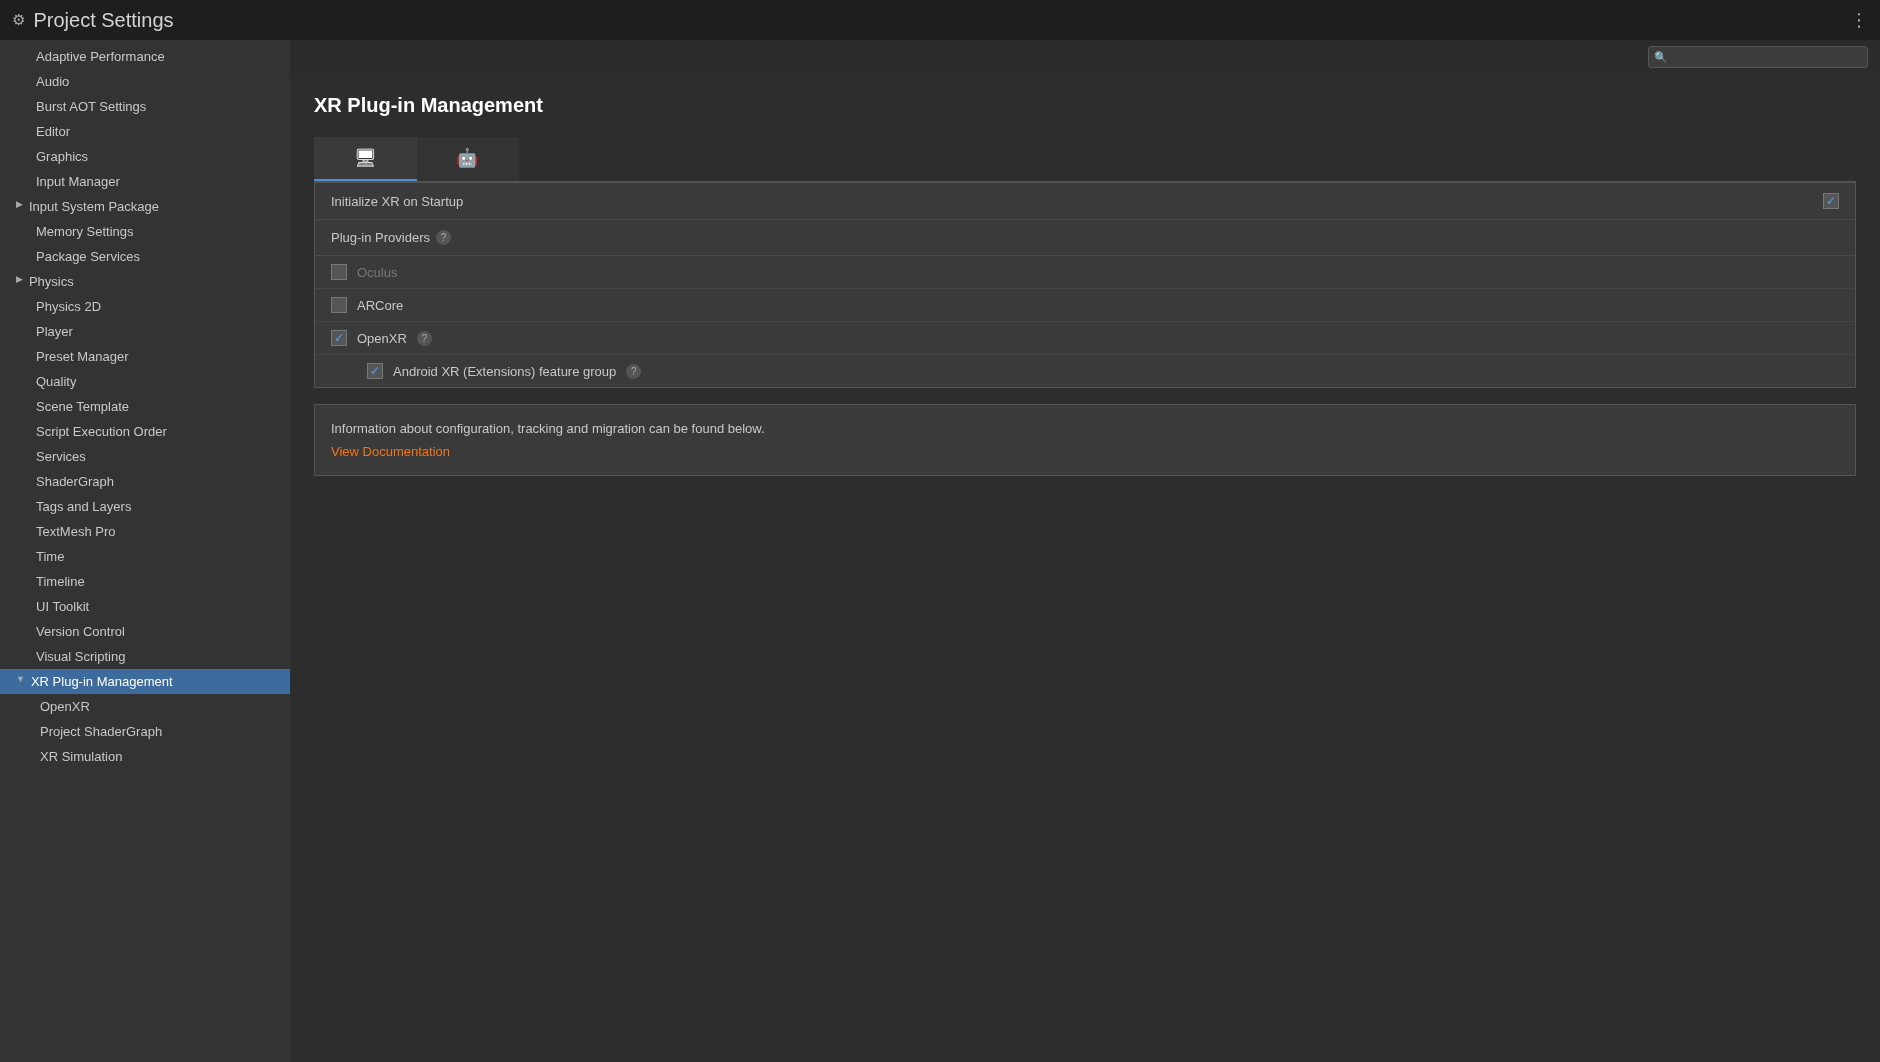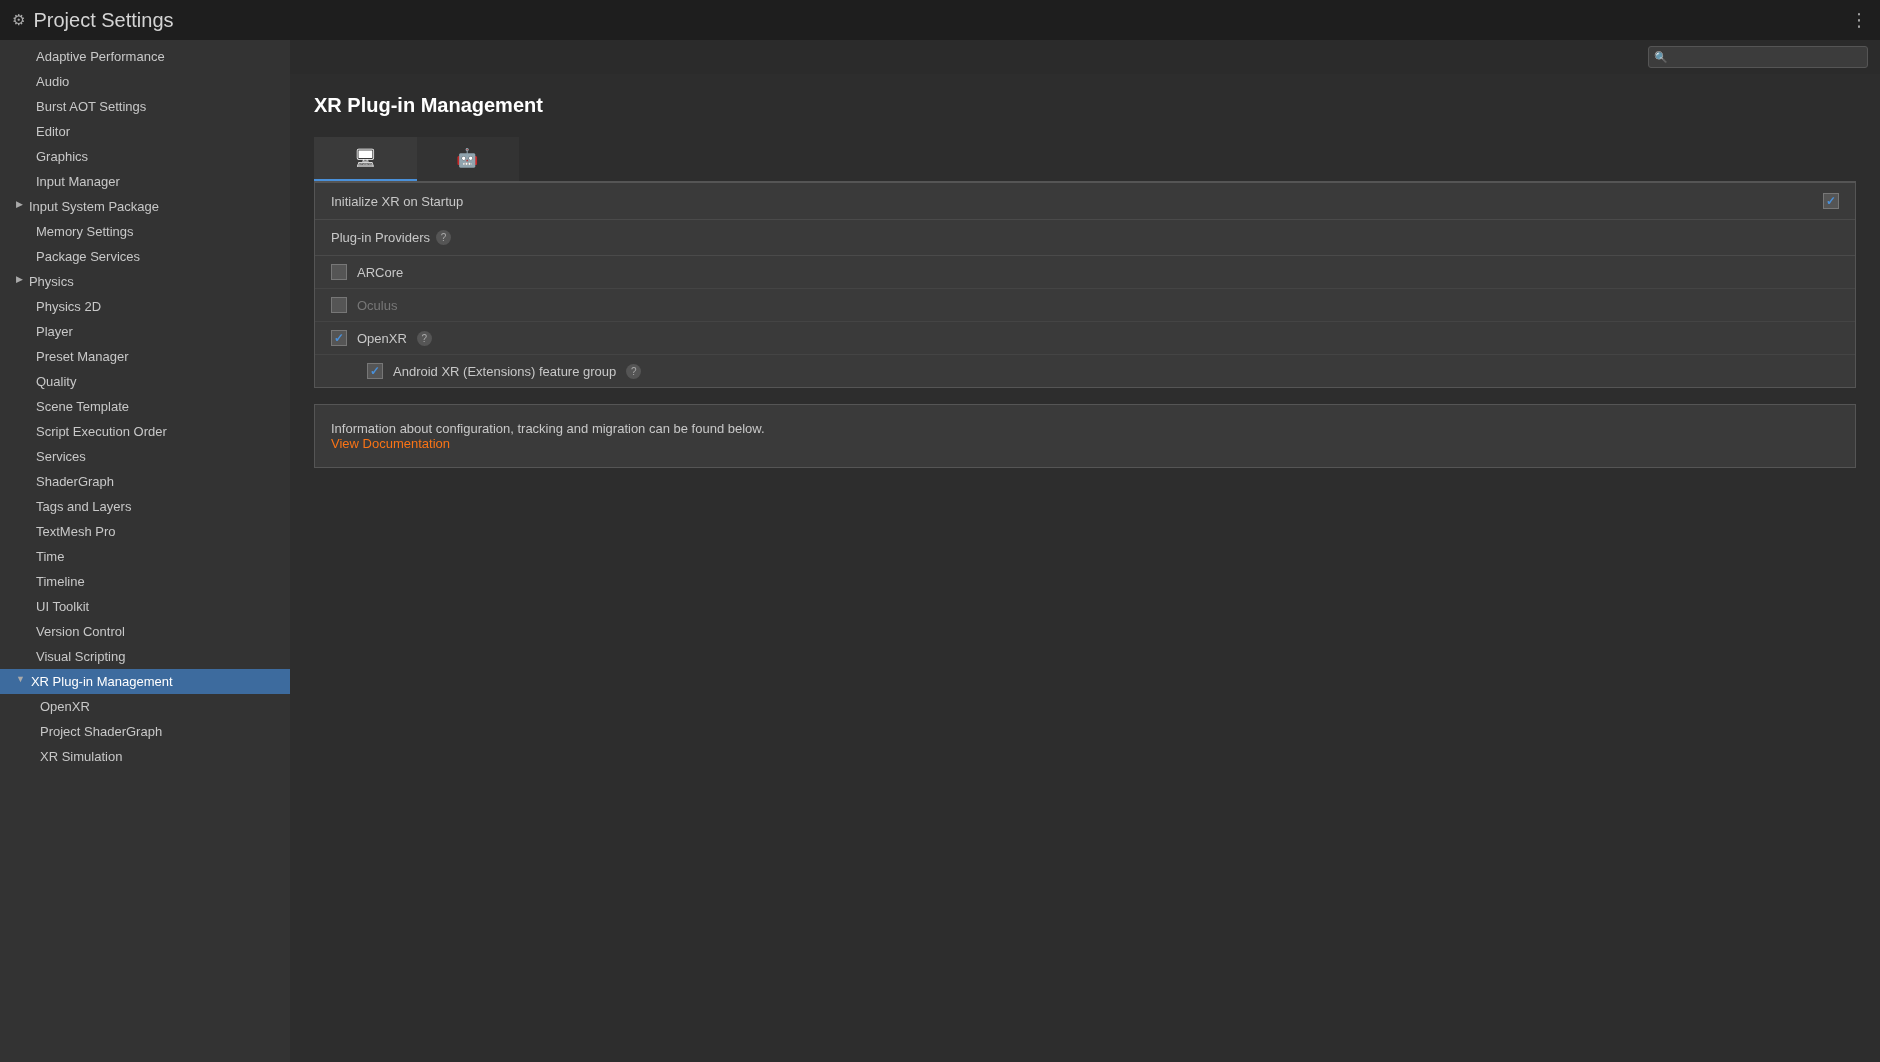--- a/index.html
+++ b/index.html
@@ -248,20 +248,21 @@
 
     
     .info-section {
       margin-top: 16px;
       padding: 16px;
       background: #3a3a3a;
       border: 1px solid #555;
     }
     .info-text {
       color: #c8c8c8;
+      margin-bottom: 8px;
     }
     .info-link {
       color: #f97316;
       cursor: pointer;
       text-decoration: none;
       margin-top: 24px;
     }
 
     
     ::-webkit-scrollbar { width: 8px; }
@@ -429,25 +430,25 @@
         </div>
 
         <div class="providers-header">
           <span>Plug-in Providers</span>
           <div class="help-icon">?</div>
         </div>
 
         <div id="providers-container">
         <div class="provider-item">
               <div class="custom-checkbox"></div>
-              <span class="provider-label">ARCore</span>
+              <span class="provider-label disabled">Oculus</span>
             </div>
             <div class="provider-item">
               <div class="custom-checkbox"></div>
-              <span class="provider-label disabled">Oculus</span>
+              <span class="provider-label">ARCore</span>
             </div>
             <div class="provider-item">
               <div class="custom-checkbox checked">
                 <span class="check-mark">✓</span>
               </div>
               <span class="provider-label">OpenXR</span>
               <div class="help-icon">?</div>
             </div>
             <div class="provider-item provider-sub">
               <div class="custom-checkbox checked">

